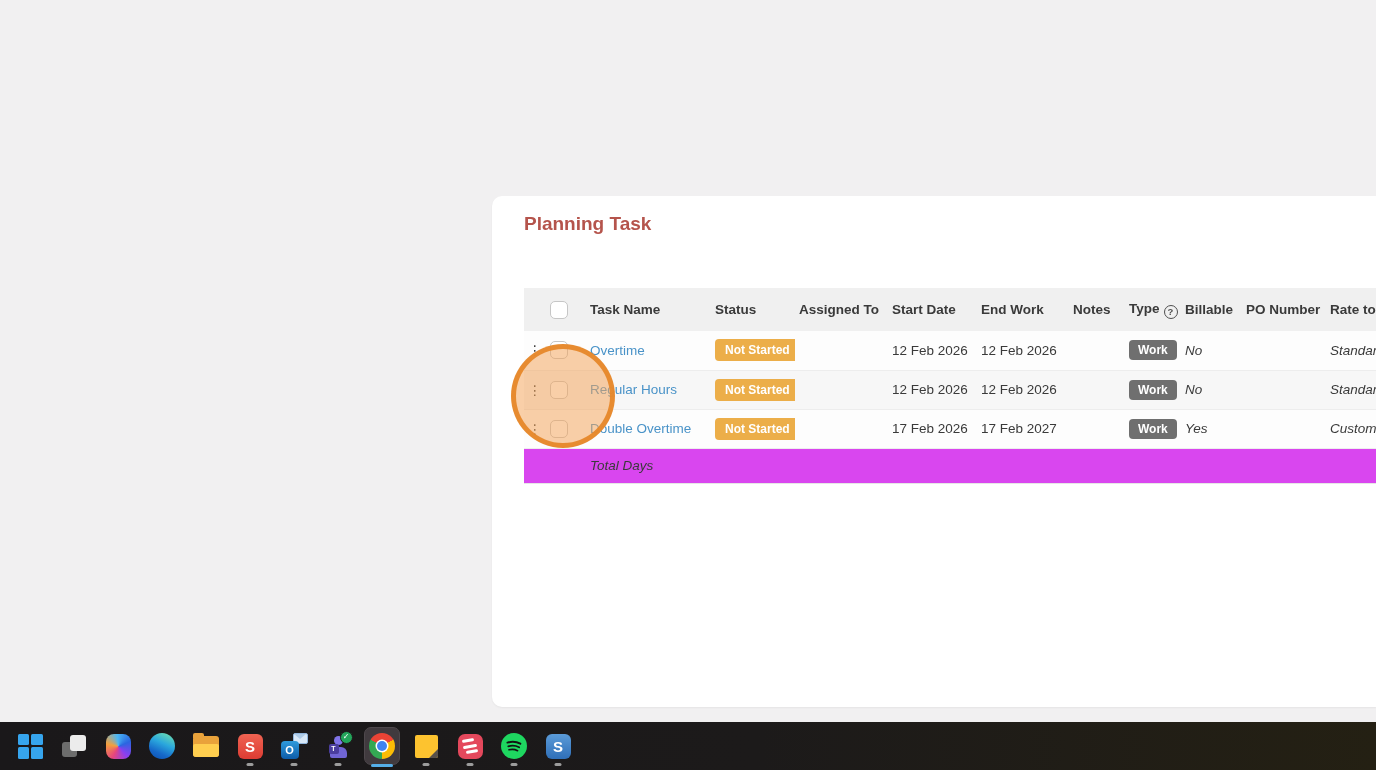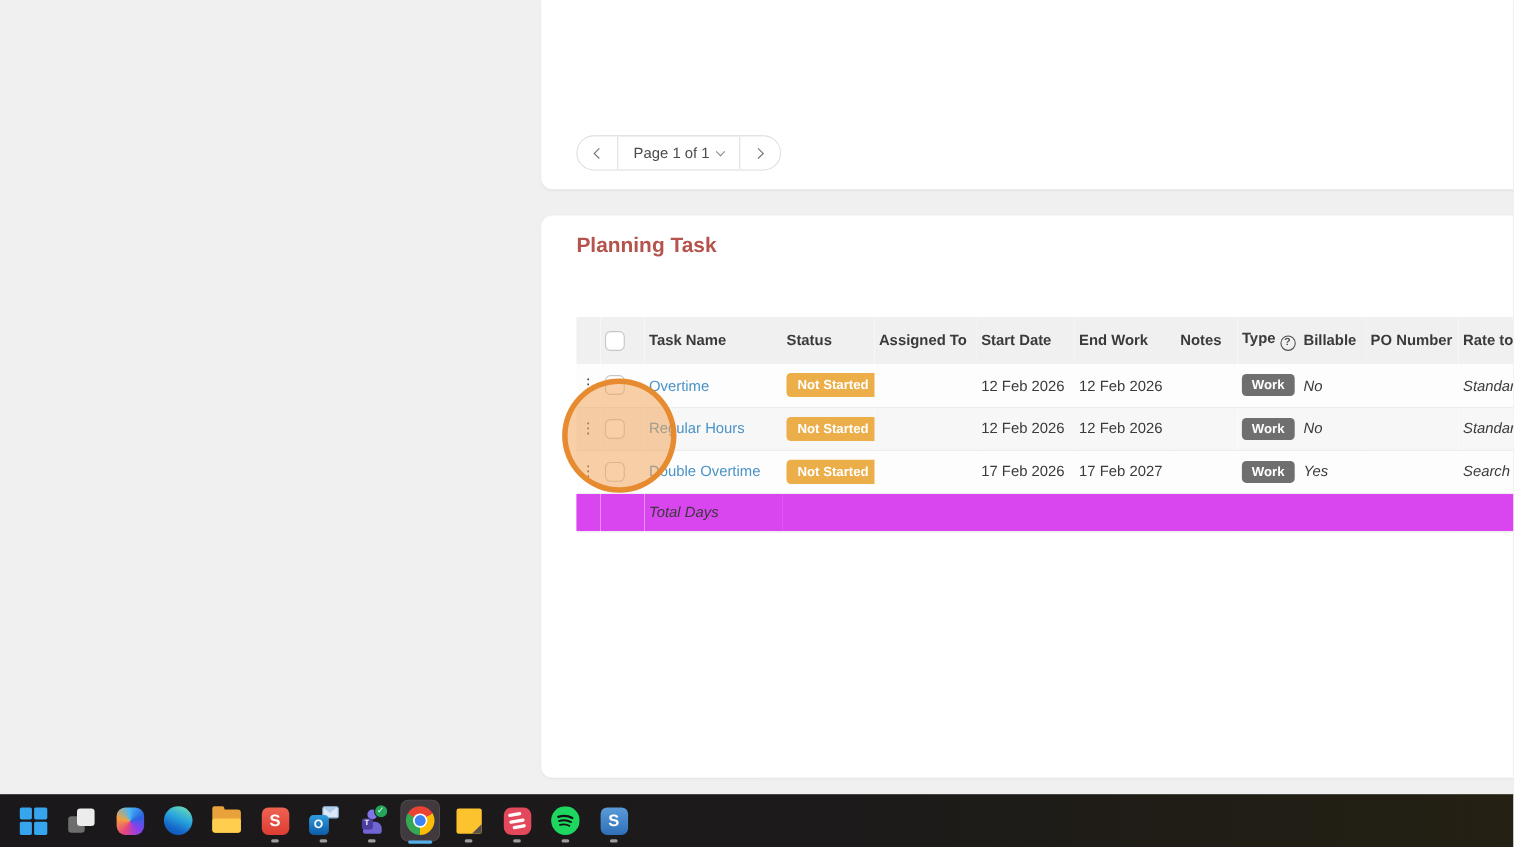--- a/index.html
+++ b/index.html
@@ -114,34 +114,20 @@
   .striped span { display:block; height:3px; border-radius:2px; background:#fff; transform:rotate(-10deg); }
   .striped span:nth-child(1) { width:12px; margin-right:4px; }
   .striped span:nth-child(2) { width:14px; }
   .striped span:nth-child(3) { width:12px; margin-left:4px; }
 </style>
 </head>
 <body>
 
 <div class="stage">
 
-  <div class="card card-top">
-    <div class="pagination">
-      <button class="pg-btn prev">
-        <span class="chev chev-left"></span>
-      </button>
-      <div class="pg-label">
-        <span>Page 1 of 1</span>
-        <span class="chev chev-down"></span>
-      </div>
-      <button class="pg-btn next">
-        <span class="chev chev-right"></span>
-      </button>
-    </div>
-  </div>
 
   <div class="card card-main">
     <h2 class="pt-title">Planning Task</h2>
 
     <div class="pt-table-wrap">
       <table class="pt">
         <colgroup>
           <col style="width:22px">
             <col style="width:40px">
             <col style="width:125px">
@@ -213,21 +199,21 @@
               </td>
             <td><span class="link">Double Overtime</span></td>
             <td class="c-status"><span class="badge-status">Not Started</span></td>
             <td></td>
             <td class="date-g">17 Feb 2026</td>
             <td class="date-g">17 Feb 2027</td>
             <td></td>
             <td><span class="badge-work">Work</span></td>
             <td class="muted">Yes</td>
             <td></td>
-            <td class="muted">Search</td>
+            <td class="muted">Custom</td>
           </tr>
         </tbody>
         <tfoot>
           <tr>
             <td></td>
               <td></td>
             <td class="muted">Total Days</td>
             <td colspan="9"></td>
           </tr>
         </tfoot>

